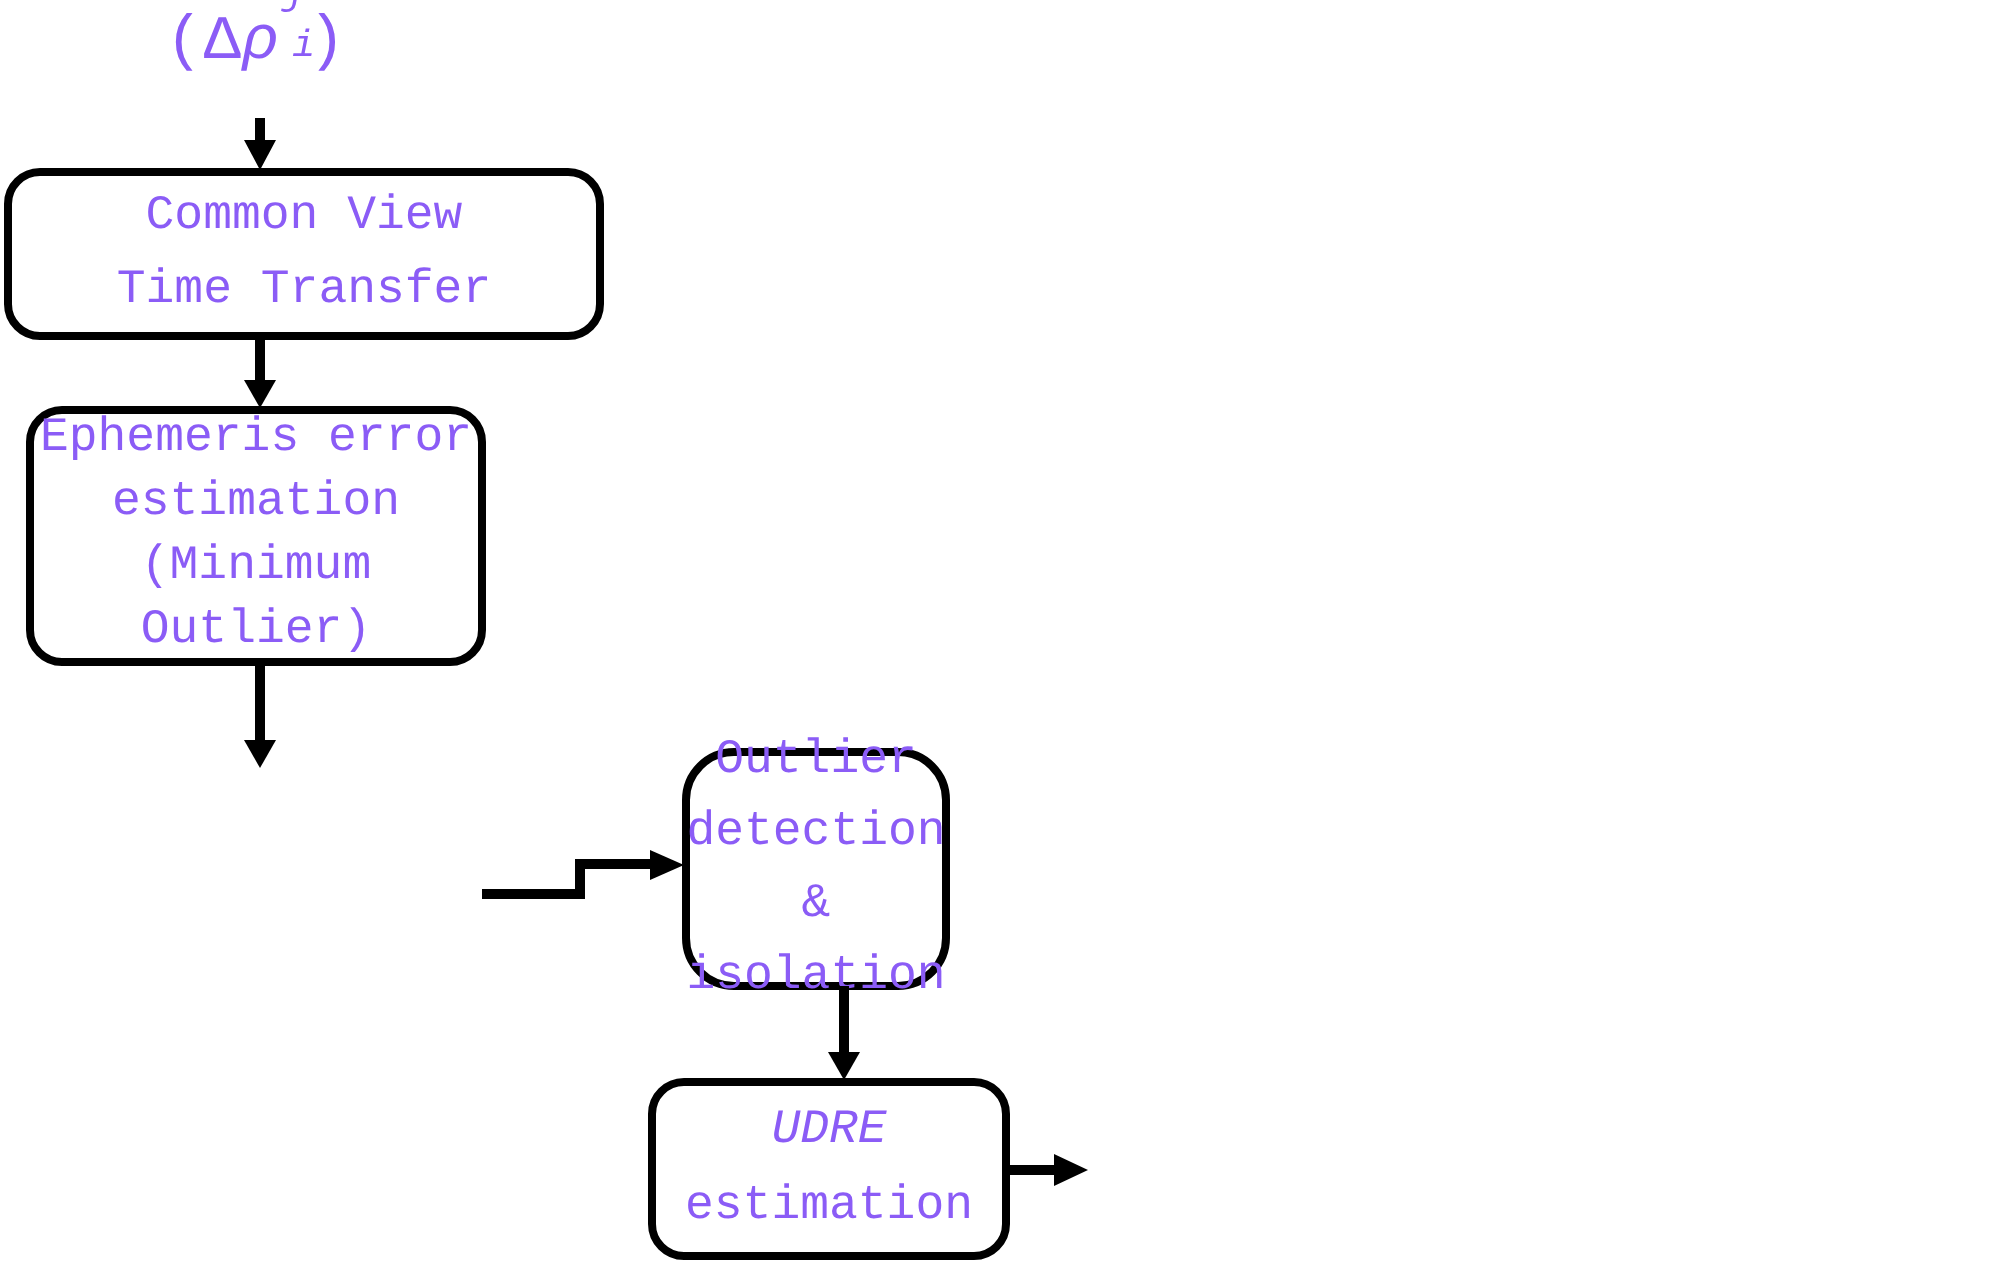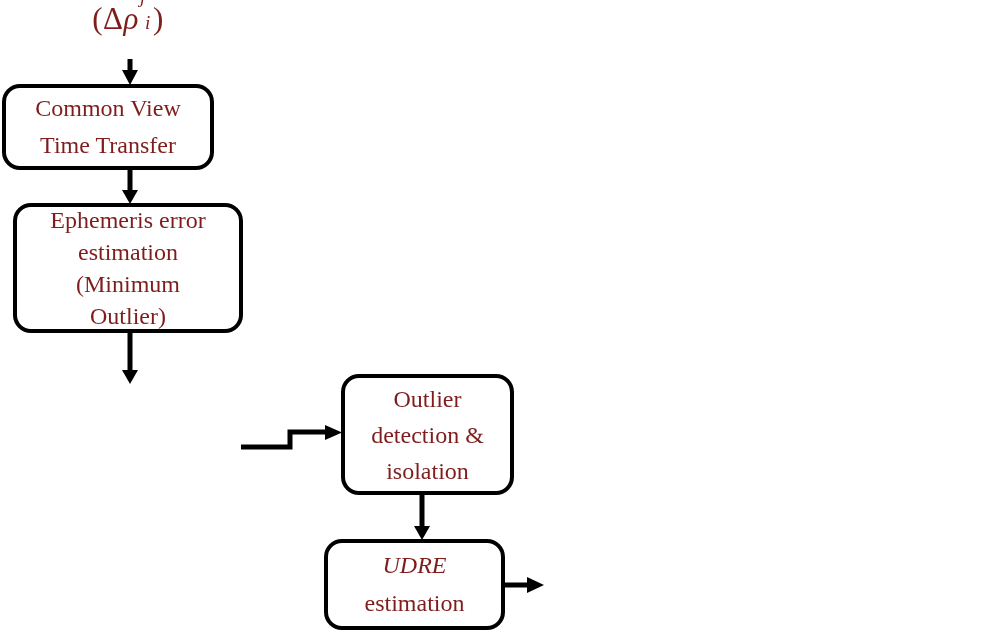--- a/index.html
+++ b/index.html
@@ -5,22 +5,22 @@
   html, body {
     margin: 0;
     padding: 0;
     background: #ffffff;
   }
   #canvas {
     position: relative;
     width: 1000px;
     height: 634px;
     background: #ffffff;
-    font-family: Liberation Serif, serif;
-    color: #7f1d1d;
+    font-family: Liberation Mono, monospace;
+    color: #8b5cf6;
     overflow: hidden;
   }
   .abs { position: absolute; }
 
   
   .formula {
     left: 33px; top: -2px; width: 190px;
     text-align: center;
     font-size: 31px;
     letter-spacing: 0.5px;
@@ -50,24 +50,24 @@
     background: #ffffff;
     display: flex;
     align-items: center;
     justify-content: center;
     text-align: center;
     font-size: 24px;
     line-height: 1.34;
   }
   .fbox .lines { white-space: pre-line; }
 
-  .box-common    { left: 2px;   top: 84px;  width: 212px; height: 86px;  line-height: 1.55; }
+  .box-common    { left: 2px;   top: 84px;  width: 300px; height: 86px;  line-height: 1.55; }
   .box-ephemeris { left: 13px;  top: 203px; width: 230px; height: 130px; }
   .box-satclock  { left: 13px;  top: 383px; width: 230px; height: 130px; }
-  .box-outlier   { left: 341px; top: 374px; width: 173px; height: 121px; line-height: 1.5; }
+  .box-outlier   { left: 341px; top: 374px; width: 134px; height: 121px; line-height: 1.5; border-radius: 26px; }
   .box-udre      { left: 324px; top: 539px; width: 181px; height: 91px;  line-height: 1.55; }
   .box-udre .udre-title { font-style: italic; }
 
   .box-output {
     box-sizing: border-box;
     left: 543px; top: 545px; width: 449px; height: 78px;
     border: 2px dashed #000000;
     background: #ffffff;
     display: flex;
     align-items: center;

